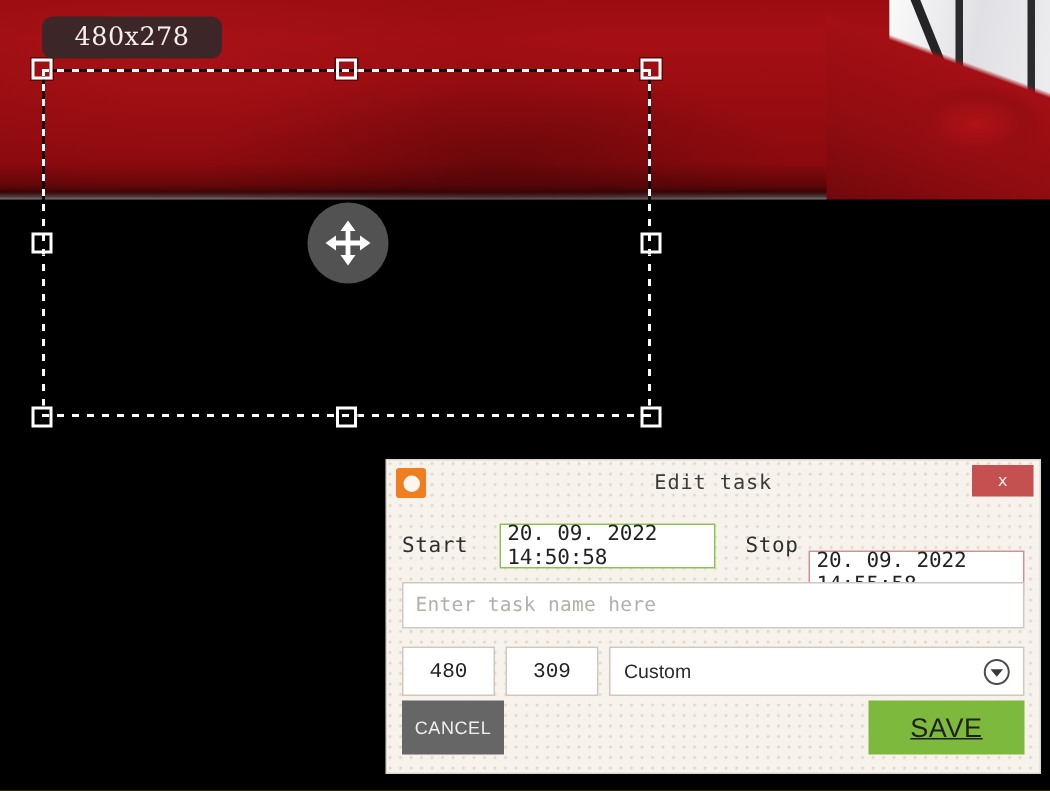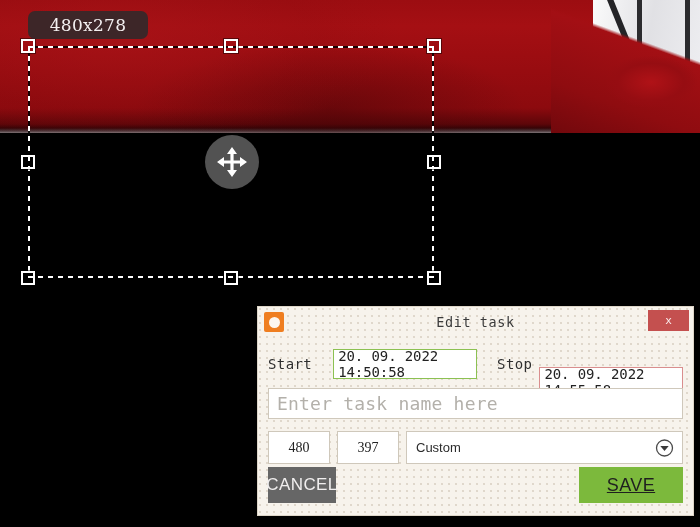--- a/index.html
+++ b/index.html
@@ -256,40 +256,40 @@
     height: 31px;
   }
   .name-input {
     width: 100%; height: 100%;
     background: #ffffff;
     border: 1px solid #cfc8bb;
     box-sizing: border-box;
     display: flex; align-items: center;
     padding: 0 8px;
     font-family: "DejaVu Sans Mono", monospace;
-    font-size: 18px;
+    font-size: 13px;
     color: #b3b0aa;
     letter-spacing: 0.2px;
   }
 
   .row-dims {
     position: absolute;
     left: 10px; right: 10px; top: 124px;
     height: 33px;
     display: flex;
     align-items: center;
     gap: 7px;
   }
   .num-input {
     width: 62px; height: 33px;
     background: #ffffff;
     border: 1px solid #cfc8bb;
     box-sizing: border-box;
     display: flex; align-items: center; justify-content: center;
-    font-family: Liberation Serif, serif;
+    font-family: Liberation Mono, monospace;
     font-size: 14px;
     color: #222;
   }
   .select-box {
     flex: 1; height: 33px;
     background: #ffffff;
     border: 1px solid #cfc8bb;
     box-sizing: border-box;
     display: flex; align-items: center;
     padding: 0 6px 0 9px;
@@ -311,21 +311,21 @@
     height: 36px;
     display: flex;
     align-items: center;
     justify-content: space-between;
   }
   .btn-cancel {
     width: 68px; height: 36px;
     background: #666666;
     color: #f0eeee;
     font-family: "Liberation Sans", sans-serif;
-    font-size: 17px;
+    font-size: 12px;
     letter-spacing: 0.4px;
     display: flex; align-items: center; justify-content: center;
     cursor: pointer;
     border: 0;
   }
   .btn-save {
     width: 104px; height: 36px;
     background: #7cb93c;
     color: #1f1f1f;
     font-family: "Liberation Sans", sans-serif;
@@ -396,21 +396,21 @@
       <span class="lbl">Stop</span>
       <div class="time-input time-stop">20. 09. 2022  14:55:58</div>
     </div>
 
     <div class="row-name">
       <div class="name-input">Enter task name here</div>
     </div>
 
     <div class="row-dims">
       <div class="num-input">480</div>
-      <div class="num-input">397</div>
+      <div class="num-input">309</div>
       <div class="select-box">
         <span>Custom</span>
         <span class="select-arrow">
           <svg width="19" height="19" viewBox="0 0 19 19">
             <circle cx="9.5" cy="9.5" r="8" fill="none" stroke="#4a4a4a" stroke-width="1.3"></circle>
             <path d="M5.3 7.6 L13.7 7.6 L9.5 12.6 Z" fill="#3a3a3a"></path>
           </svg>
         </span>
       </div>
     </div>

